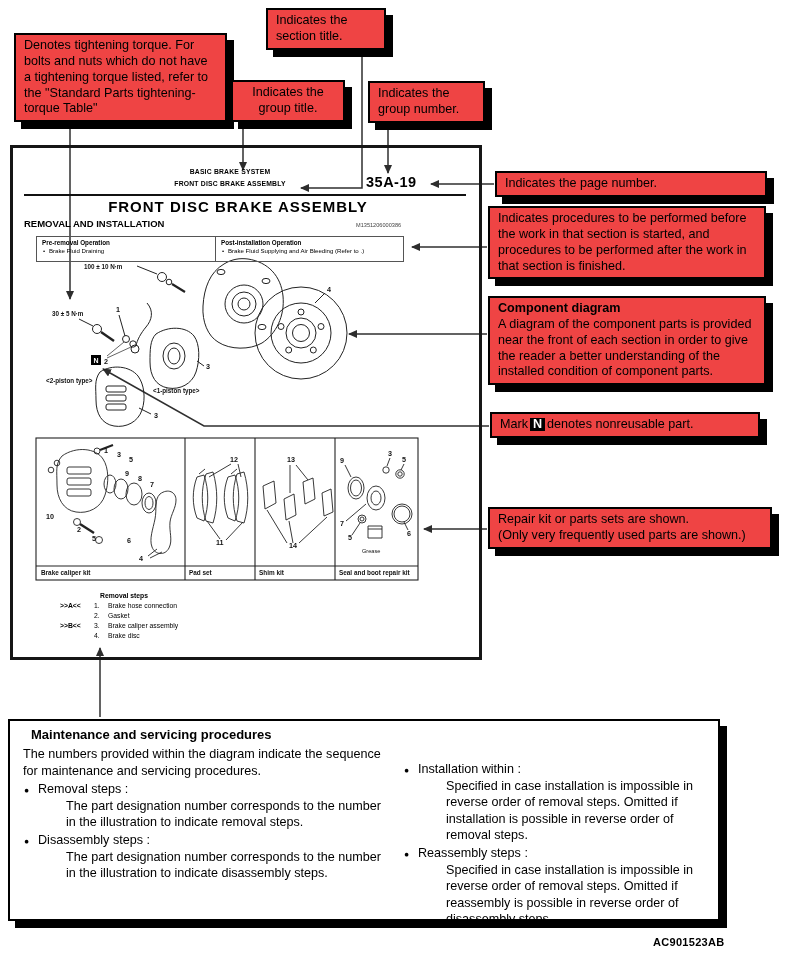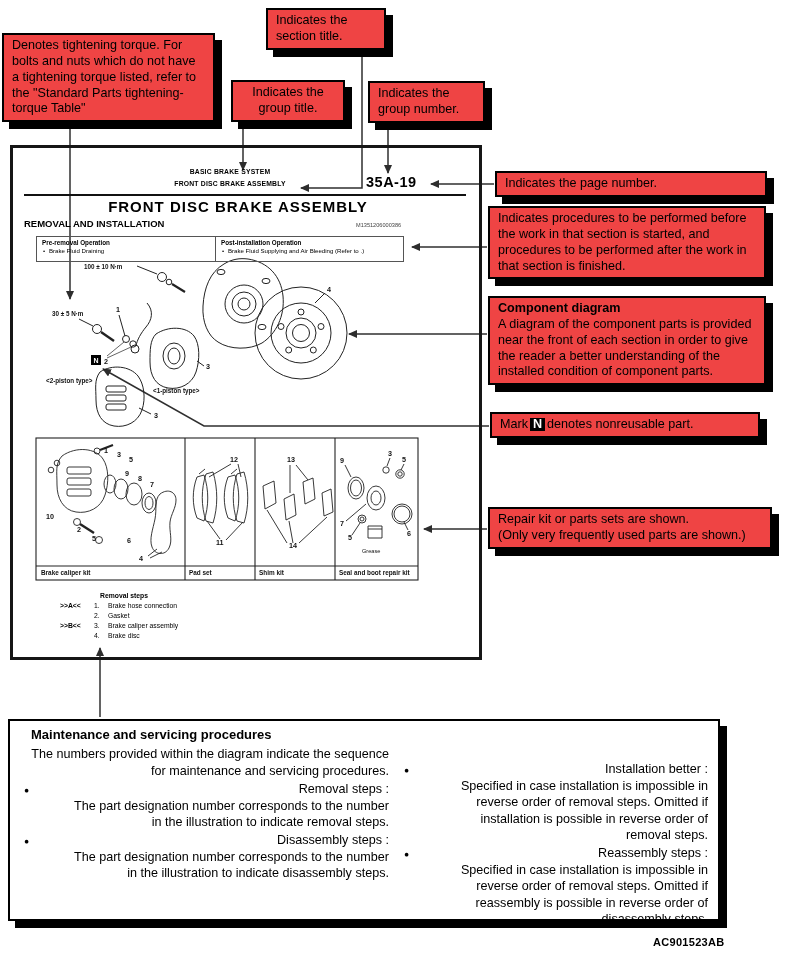--- a/index.html
+++ b/index.html
@@ -37,21 +37,21 @@
   .steps{left:60px;top:591px;font-size:6.8px;line-height:10px;}
   .steps .title{font-weight:bold;margin-left:40px;}
   .steps .grid{display:grid;grid-template-columns:34px 14px auto;}
   .steps .mk{font-weight:bold;}
   .nbox{display:inline-block;background:#000;color:#fff;font-weight:bold;
         padding:0 3px;line-height:13px;margin:0 2px;}
   .maint{position:absolute;left:8px;top:719px;width:712px;height:202px;z-index:2;
          border:2.5px solid #000;box-shadow:7px 7px 0 #000;background:#fff;
          box-sizing:border-box;padding:6px 10px 0 13px;font-size:12.6px;line-height:16.4px;}
   .maint .mtitle{font-weight:bold;font-size:13px;margin-bottom:3px;margin-left:8px;}
-  .maint .cols{display:flex;text-align:right;}
+  .maint .cols{display:flex;}
   .maint .colL{width:366px;flex:0 0 366px;}
   .maint .colR{flex:1;padding-top:13px;padding-left:14px;box-sizing:border-box;}
   .bullet{position:relative;padding-left:15px;margin-top:2px;}
   .bullet::before{content:"●";position:absolute;left:1px;top:1px;font-size:8.5px;}
   .bbody{margin-left:28px;}
   .footer-code{left:653px;top:936px;font-size:11px;font-weight:bold;letter-spacing:.3px;}
 </style>
 </head>
 <body>
 
@@ -250,21 +250,21 @@
     <text x="348" y="540" class="t-num">5</text>
     <text x="407" y="536" class="t-num">6</text>
     <text x="362" y="553" class="t-note">Grease</text>
 
     <text x="41" y="575" class="t-kitlabel">Brake caliper kit</text>
     <text x="189" y="575" class="t-kitlabel">Pad set</text>
     <text x="259" y="575" class="t-kitlabel">Shim kit</text>
     <text x="339" y="575" class="t-kitlabel">Seal and boot repair kit</text>
   </svg>
 
-  <div class="callout" style="left:2px;top:33px;width:193px;">
+  <div class="callout" style="left:14px;top:33px;width:193px;">
     <span>Denotes tightening torque. For bolts and nuts which do not have a tightening torque listed, refer to the "Standard Parts tightening-torque Table"</span>
   </div>
   <div class="callout" style="left:266px;top:8px;width:100px;">
     <span>Indicates the section title.</span>
   </div>
   <div class="callout" style="left:231px;top:80px;width:94px;text-align:center;">
     <span>Indicates the group title.</span>
   </div>
   <div class="callout" style="left:368px;top:81px;width:97px;">
     <span>Indicates the group number.</span>
@@ -337,21 +337,21 @@
           <div>Removal steps :</div>
           <div class="bbody">The part designation number corresponds to the number in the illustration to indicate removal steps.</div>
         </div>
         <div class="bullet">
           <div>Disassembly steps :</div>
           <div class="bbody">The part designation number corresponds to the number in the illustration to indicate disassembly steps.</div>
         </div>
       </div>
       <div class="colR">
         <div class="bullet">
-          <div>Installation better :</div>
+          <div>Installation within :</div>
           <div class="bbody">Specified in case installation is impossible in reverse order of removal steps. Omitted if installation is possible in reverse order of removal steps.</div>
         </div>
         <div class="bullet">
           <div>Reassembly steps :</div>
           <div class="bbody">Specified in case installation is impossible in reverse order of removal steps. Omitted if reassembly is possible in reverse order of disassembly steps.</div>
         </div>
       </div>
     </div>
   </div>
 

